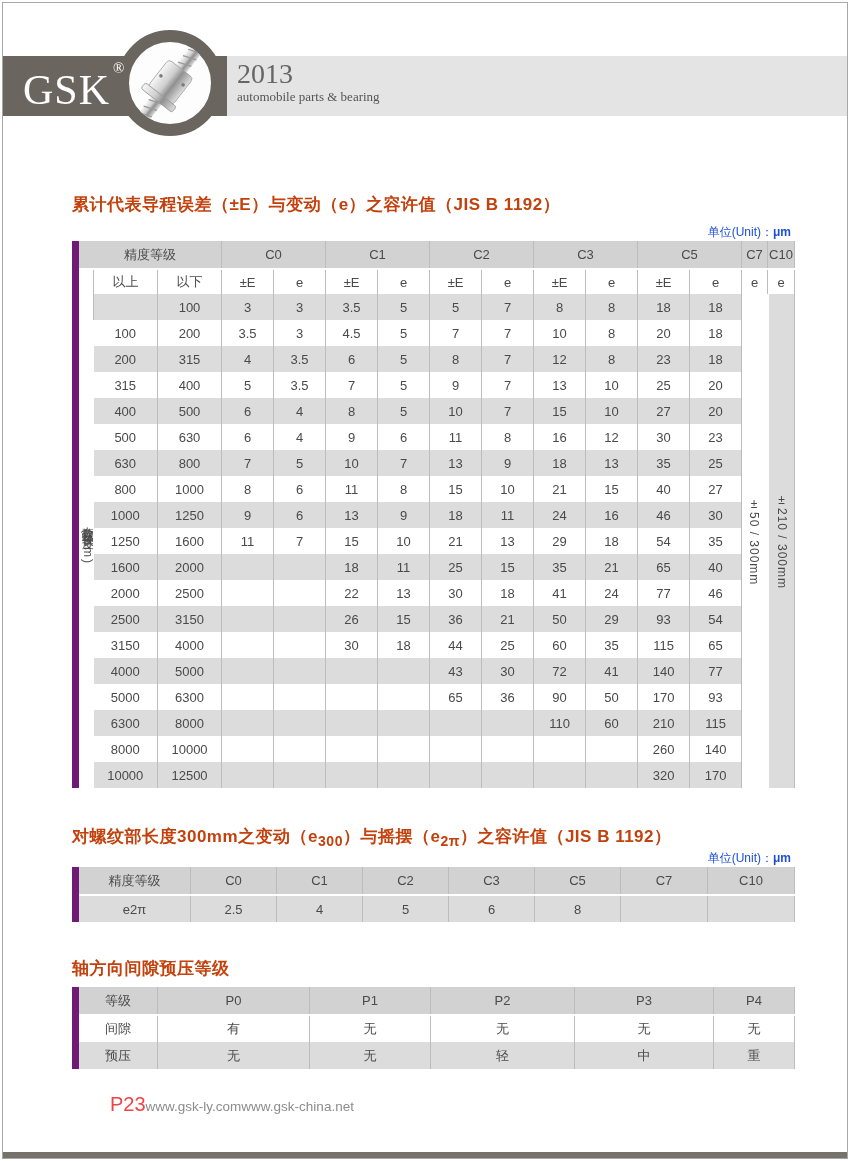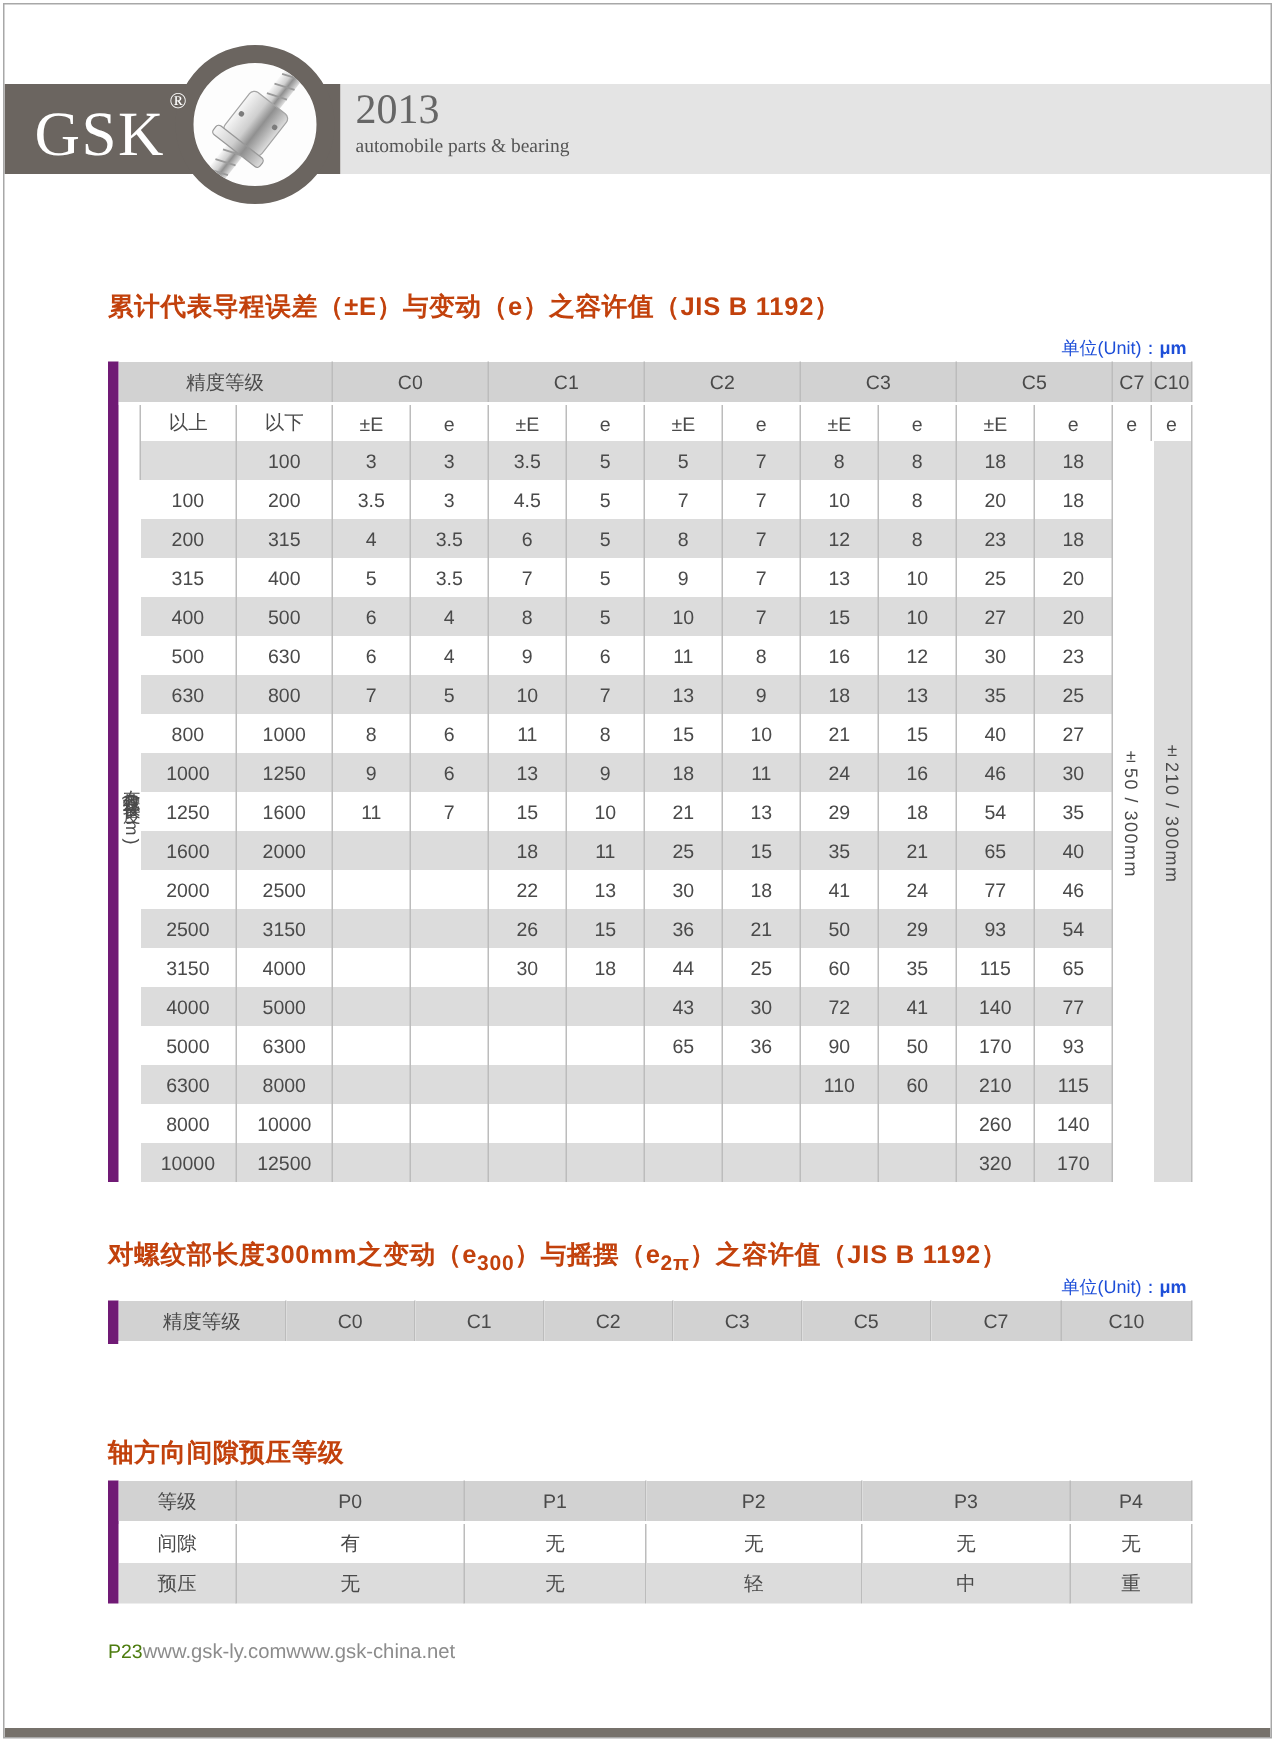--- a/index.html
+++ b/index.html
@@ -45,21 +45,21 @@
   .side-cell  { background:#fff !important; }
   .c7cell     { background:#fff !important; }
   .c10cell    { background:#dcdcdc !important; border-left:3px solid #fff !important; }
   .vtext-cjk { writing-mode:vertical-lr; text-orientation:mixed; margin:0 auto; font-size:12px;
                letter-spacing:2px; color:#4a4a4a; }
   .vtext-lat { writing-mode:vertical-rl; text-orientation:mixed; margin:0 auto; font-size:12px;
                letter-spacing:1px; color:#4a4a4a; }
 
   
   .footer { position:absolute; left:69px; top:1090px; display:flex; align-items:baseline; }
-  .pageno { color:#4d7c0f; font-size:13px; }
+  .pageno { color:#ef4444; font-size:20px;margin-left:38px; }
   .url { color:#8c8c8c; font-size:13.5px; }
   .bottom-bar { position:absolute; left:0; right:0; bottom:0; height:6px; background:#76716b; }
 </style>
 </head>
 <body>
 
 <div class="page">
 
   <div class="band-dark"></div>
   <div class="band-light"></div>
@@ -443,20 +443,30 @@
           <th>C0</th>
           <th>C1</th>
           <th>C2</th>
           <th>C3</th>
           <th>C5</th>
           <th>C7</th>
           <th>C10</th>
         </tr>
       </thead>
       <tbody>
+        <tr class="g">
+          <th>e2π</th>
+          <td>2.5</td>
+          <td>4</td>
+          <td>5</td>
+          <td>6</td>
+          <td>8</td>
+          <td></td>
+          <td></td>
+        </tr>
       </tbody>
     </table>
 
   <div class="sec-title" id="title3">轴方向间隙预压等级</div>
   <table id="table3">
       <colgroup>
         <col style="width: 82px;">
         <col style="width: 152px;">
         <col style="width: 121px;">
         <col style="width: 144px;">

